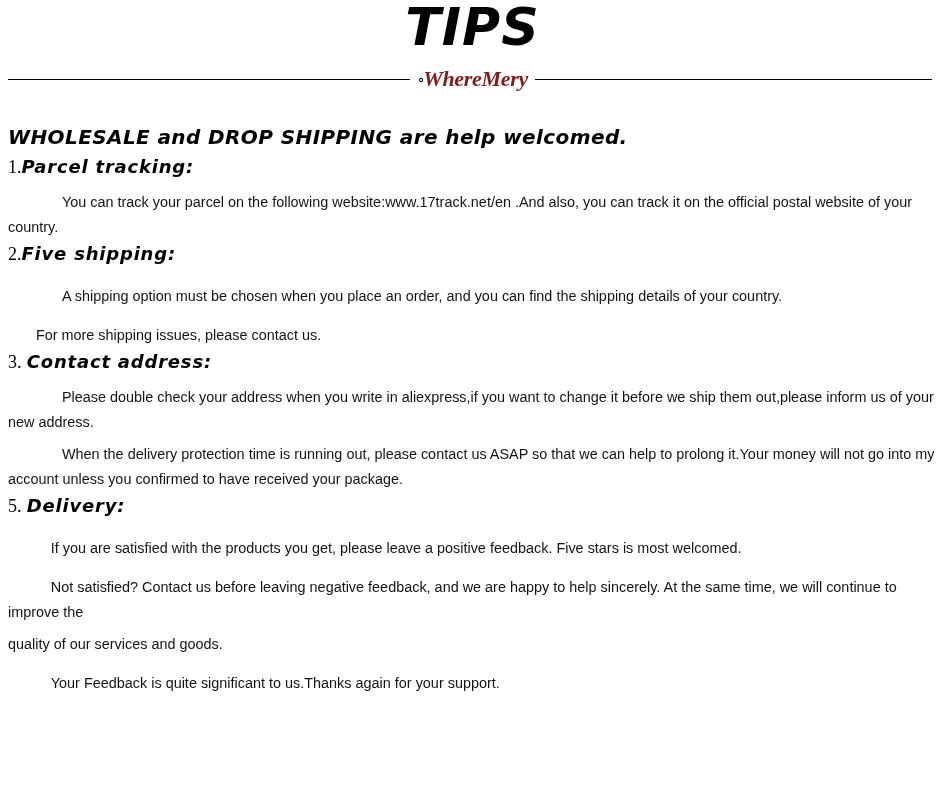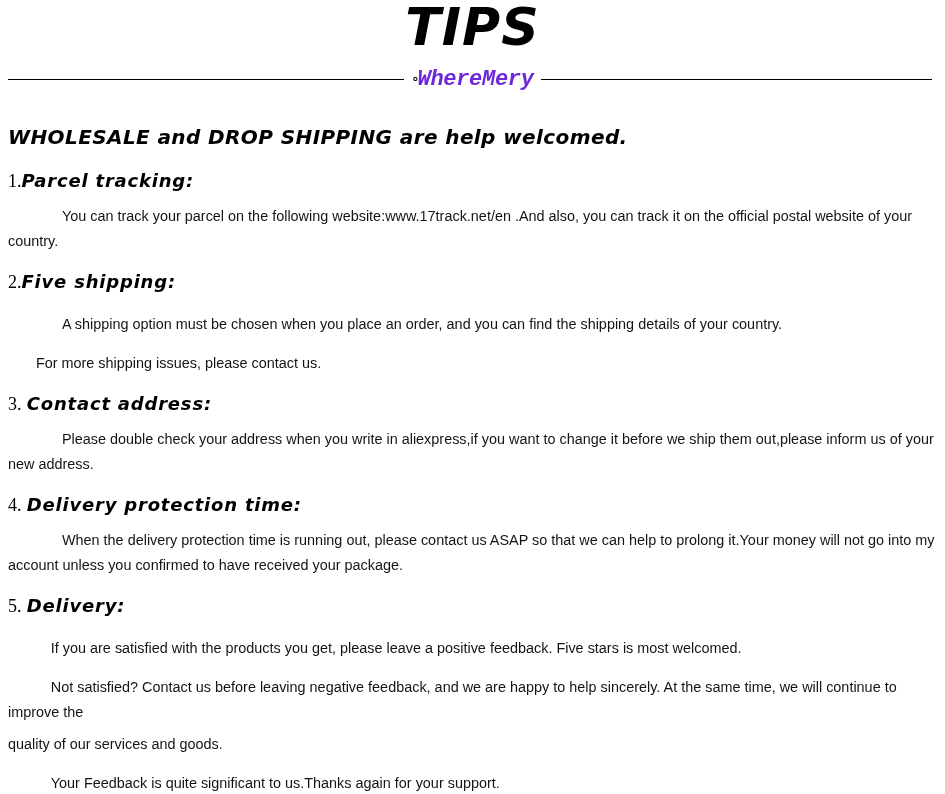--- a/index.html
+++ b/index.html
@@ -69,25 +69,25 @@
     font-family: "DejaVu Sans", sans-serif;
     font-size: 13px;
     font-style: italic;
     font-weight: bold;
     color: #000000;
     vertical-align: 2px;
     margin-right: -2px;
   }
   .brand-name {
     display: inline-block;
-    font-family: Liberation Mono, monospace;
+    font-family: Liberation Serif, serif;
     font-weight: bold;
     font-style: italic;
     font-size: 22px;
-    color: #6d28d9;
+    color: #7f1d1d;
     letter-spacing: -0.3px;
   }
 
   
   .content {
     position: relative;
     padding: 0 8px 0 8px;
   }
 
   .lead {
@@ -95,21 +95,20 @@
     font-weight: bold;
     font-style: italic;
     font-size: 20px;
     color: #000000;
     letter-spacing: 0.4px;
     margin: 22px 0 0 0;
     line-height: 30px;
   }
 
   .section {
-    margin-top: 14px;
   }
   .sec-head {
     font-size: 19px;
     color: #000000;
     line-height: 30px;
     white-space: nowrap;
   }
   .sec-num {
     font-family: "Liberation Serif", serif;
     font-weight: normal;
@@ -168,21 +167,20 @@
     <p class="para indent gap-top">A shipping option must be chosen when you place an order, and you can find the shipping details of your country.</p>
     <p class="para hang gap-top">For more shipping issues, please contact us.</p>
   </div>
 
   <div class="section">
     <div class="sec-head"><span class="sec-num">3.</span>&nbsp;<span class="sec-title">Contact address:</span></div>
     <p class="para indent">Please double check your address when you write in aliexpress,if you want to change it before we ship them out,please inform us of your new address.</p>
   </div>
 
   <div class="section">
-    <div class="sec-head"><span class="sec-num">4.</span>&nbsp;<span class="sec-title">Delivery protection time:</span></div>
     <p class="para indent">When the delivery protection time is running out, please contact us ASAP so that we can help to prolong it.Your money will not go into my account unless you confirmed to have received your package.</p>
   </div>
 
   <div class="section">
     <div class="sec-head"><span class="sec-num">5.</span>&nbsp;<span class="sec-title">Delivery:</span></div>
     <p class="para small-indent gap-top">If you are satisfied with the products you get, please leave a positive feedback. Five stars is most welcomed.</p>
     <p class="para small-indent gap-top">Not satisfied? Contact us before leaving negative feedback, and we are happy to help sincerely. At the same time, we will continue to improve the</p>
     <p class="para">quality of our services and goods.</p>
     <p class="para small-indent gap-top">Your Feedback is quite significant to us.Thanks again for your support.</p>
   </div>

